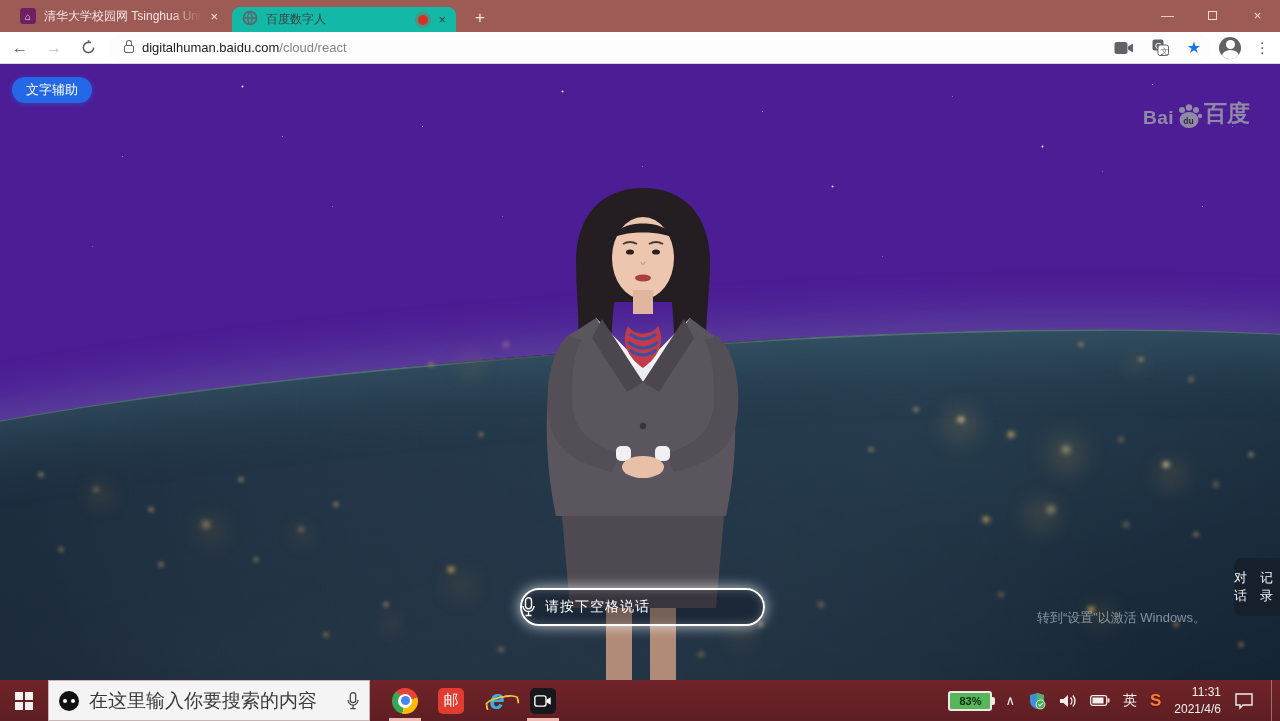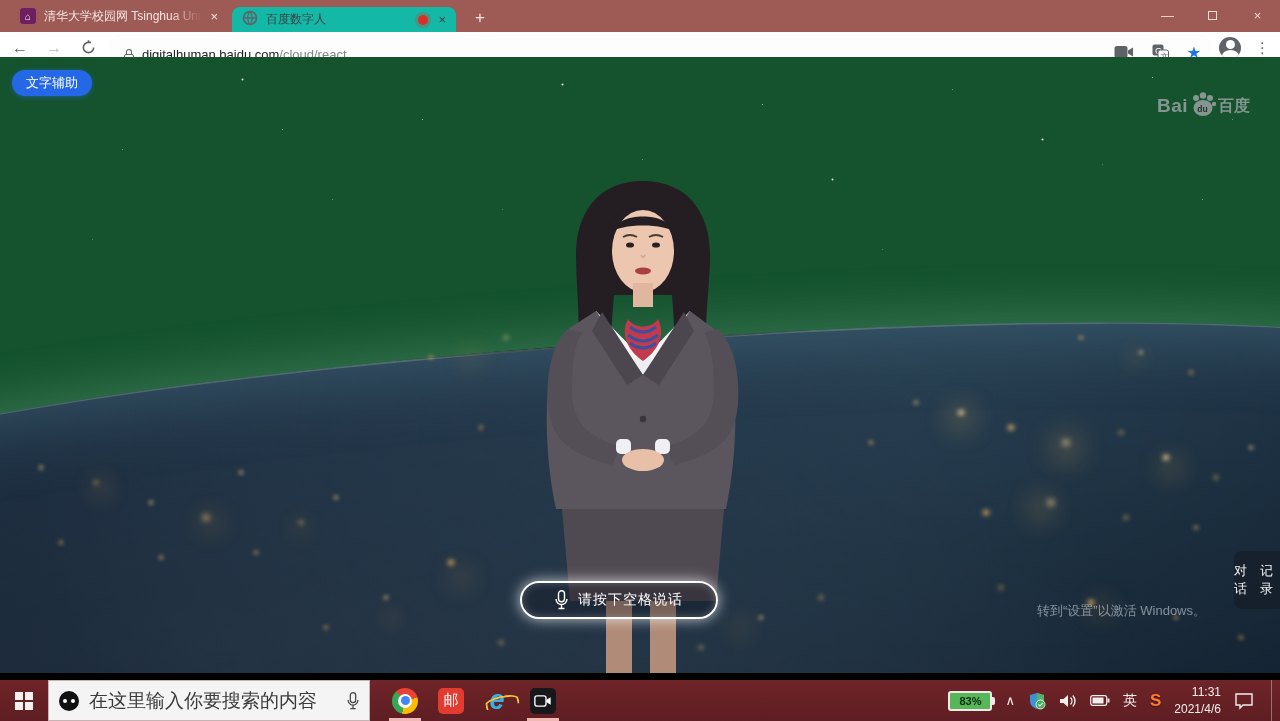--- a/index.html
+++ b/index.html
@@ -23,34 +23,34 @@
   .newtab-btn { position:absolute; left:468px; top:6px; width:24px; height:24px; color:#f3e4e2; font-size:17px;
      display:flex; align-items:center; justify-content:center; }
   .win-controls { position:absolute; right:0; top:0; height:30px; display:flex; }
   .win-btn { width:45px; height:30px; display:flex; align-items:center; justify-content:center; color:#f2dcd9; font-size:13px; }
   .win-max-glyph { width:9px; height:9px; border:1px solid #f2dcd9; }
 
   .toolbar { position:absolute; left:0; top:32px; width:1280px; height:32px; background:#ffffff; border-bottom:1px solid #d7d7d7;
      display:flex; align-items:center; }
   .nav-icon { width:28px; height:28px; display:flex; align-items:center; justify-content:center; font-size:16px; color:#5f6368; margin-left:6px; }
   .nav-icon.disabled { color:#b8bcc0; }
-  .omnibox { flex:1; height:28px; margin:0 8px 0 6px; border-radius:14px; background:#fdfdfd; display:flex; align-items:flex-end; padding:0 10px; }
+  .omnibox { flex:1; height:28px; margin:0 8px 0 6px; border-radius:14px; background:#fdfdfd; display:flex; align-items:center; padding:0 10px; }
   .lock-icon { width:10px; height:8px; border:1.5px solid #5f6368; border-radius:2px; position:relative; margin:3px 8px 0 6px; }
   .lock-icon::before { content:""; position:absolute; left:1px; top:-6px; width:4px; height:5px; border:1.5px solid #5f6368; border-bottom:none; border-radius:4px 4px 0 0; }
   .url { font-size:13px; color:#202124; }
   .url .path { color:#80868b; }
   .omni-right { margin-left:auto; display:flex; align-items:center; gap:18px; }
   .star { color:#1a73e8; font-size:16px; }
   .avatar { width:22px; height:22px; border-radius:50%; background:#5f6368; position:relative; overflow:hidden; }
   .avatar::before { content:""; position:absolute; left:6.5px; top:3px; width:9px; height:9px; border-radius:50%; background:#fff; }
   .avatar::after { content:""; position:absolute; left:2.5px; top:13px; width:17px; height:12px; border-radius:50%; background:#fff; }
   .menu-dots { color:#5f6368; font-size:15px; letter-spacing:0; margin-right:10px; }
 
   
-  .viewport { position:absolute; left:0; top:57px; width:1280px; height:616px; background:#14532d; overflow:hidden; }
+  .viewport { position:absolute; left:0; top:64px; width:1280px; height:616px; background:#4c1d95; overflow:hidden; }
   .stars { position:absolute; left:2px; top:2px; width:1px; height:1px; border-radius:50%; background:transparent;
      box-shadow: 40px 30px 0 .5px #cfd6e0, 120px 90px 0 0 #9aa3b0, 240px 20px 0 .5px #dfe4ea, 330px 140px 0 0 #8f98a6,
       420px 60px 0 0 #cfd6e0, 560px 25px 0 .5px #eef2f6, 640px 100px 0 0 #9aa3b0, 760px 45px 0 0 #cfd6e0,
       830px 120px 0 .5px #dfe4ea, 950px 30px 0 0 #9aa3b0, 1040px 80px 0 .5px #eef2f6, 1150px 18px 0 0 #cfd6e0,
       1230px 60px 0 0 #9aa3b0, 90px 180px 0 0 #7e8794, 500px 150px 0 0 #7e8794, 700px 170px 0 .5px #cfd6e0,
       880px 190px 0 0 #7e8794, 1200px 140px 0 0 #aeb6c2, 280px 70px 0 0 #aeb6c2, 1100px 105px 0 0 #7e8794; }
   .earth { position:absolute; left:-220px; top:285px; width:1720px; height:900px; transform:rotate(-4.2deg);
      border-radius:48% 48% 0 0 / 10% 10% 0 0;
      background:
        radial-gradient(ellipse at 70% 10%, rgba(120,170,190,.18), transparent 55%),
@@ -81,24 +81,24 @@
       1135px 300px 18px 5px rgba(240,170,70,.22); }
 
   
   .person { position:absolute; left:470px; top:120px; width:340px; height:496px; }
 
   
   .text-assist-btn { position:absolute; left:12px; top:13px; height:26px; padding:0 14px; background:#2468e8; color:#fff;
      border-radius:14px; font-size:13px; display:flex; align-items:center; box-shadow:0 1px 5px rgba(40,110,240,.5); }
   .baidu-logo { position:absolute; right:30px; top:26px; display:flex; align-items:flex-end; gap:2px; opacity:.8; color:#a2a6ab; }
   .baidu-logo .bai { font-size:19px; font-weight:bold; letter-spacing:.5px;margin-top:12px; }
-  .baidu-logo .cn { font-size:16px; font-weight:bold;margin-top:8px; }
-  .mic-pill { position:absolute; left:520px; top:524px; width:198px; height:38px; border:2px solid #ffffff; border-radius:20px;
+  .baidu-logo .cn { font-size:23px; font-weight:bold;margin-top:8px; }
+  .mic-pill { position:absolute; left:520px; top:524px; width:245px; height:38px; border:2px solid #ffffff; border-radius:20px;
      background:rgba(15,18,28,.35); box-shadow:0 0 14px rgba(255,255,255,.75), inset 0 0 8px rgba(255,255,255,.25);
-     display:flex; align-items:center; justify-content:center; gap:10px; color:#fff; font-size:14px; letter-spacing:1px; }
+     display:flex; align-items:center; gap:10px; color:#fff; font-size:14px; letter-spacing:1px; }
   .side-panel { position:absolute; right:0; top:494px; width:46px; height:58px; background:rgba(22,26,34,.55);
      border-radius:8px 0 0 8px; display:flex; align-items:center; justify-content:center; gap:6px; }
   .side-panel div { color:#f2f4f6; font-size:13px; letter-spacing:1px; }
   .watermark { position:absolute; left:1037px; top:541px; color:rgba(220,228,235,.55); }
   .watermark .l1 { font-size:21px; }
   .watermark .l2 { font-size:13px; margin-top:4px; }
 
   
   .taskbar { position:absolute; left:0; top:680px; width:1280px; height:41px; background:linear-gradient(180deg,#6f2428,#5e1e23);
      display:flex; align-items:center; }

